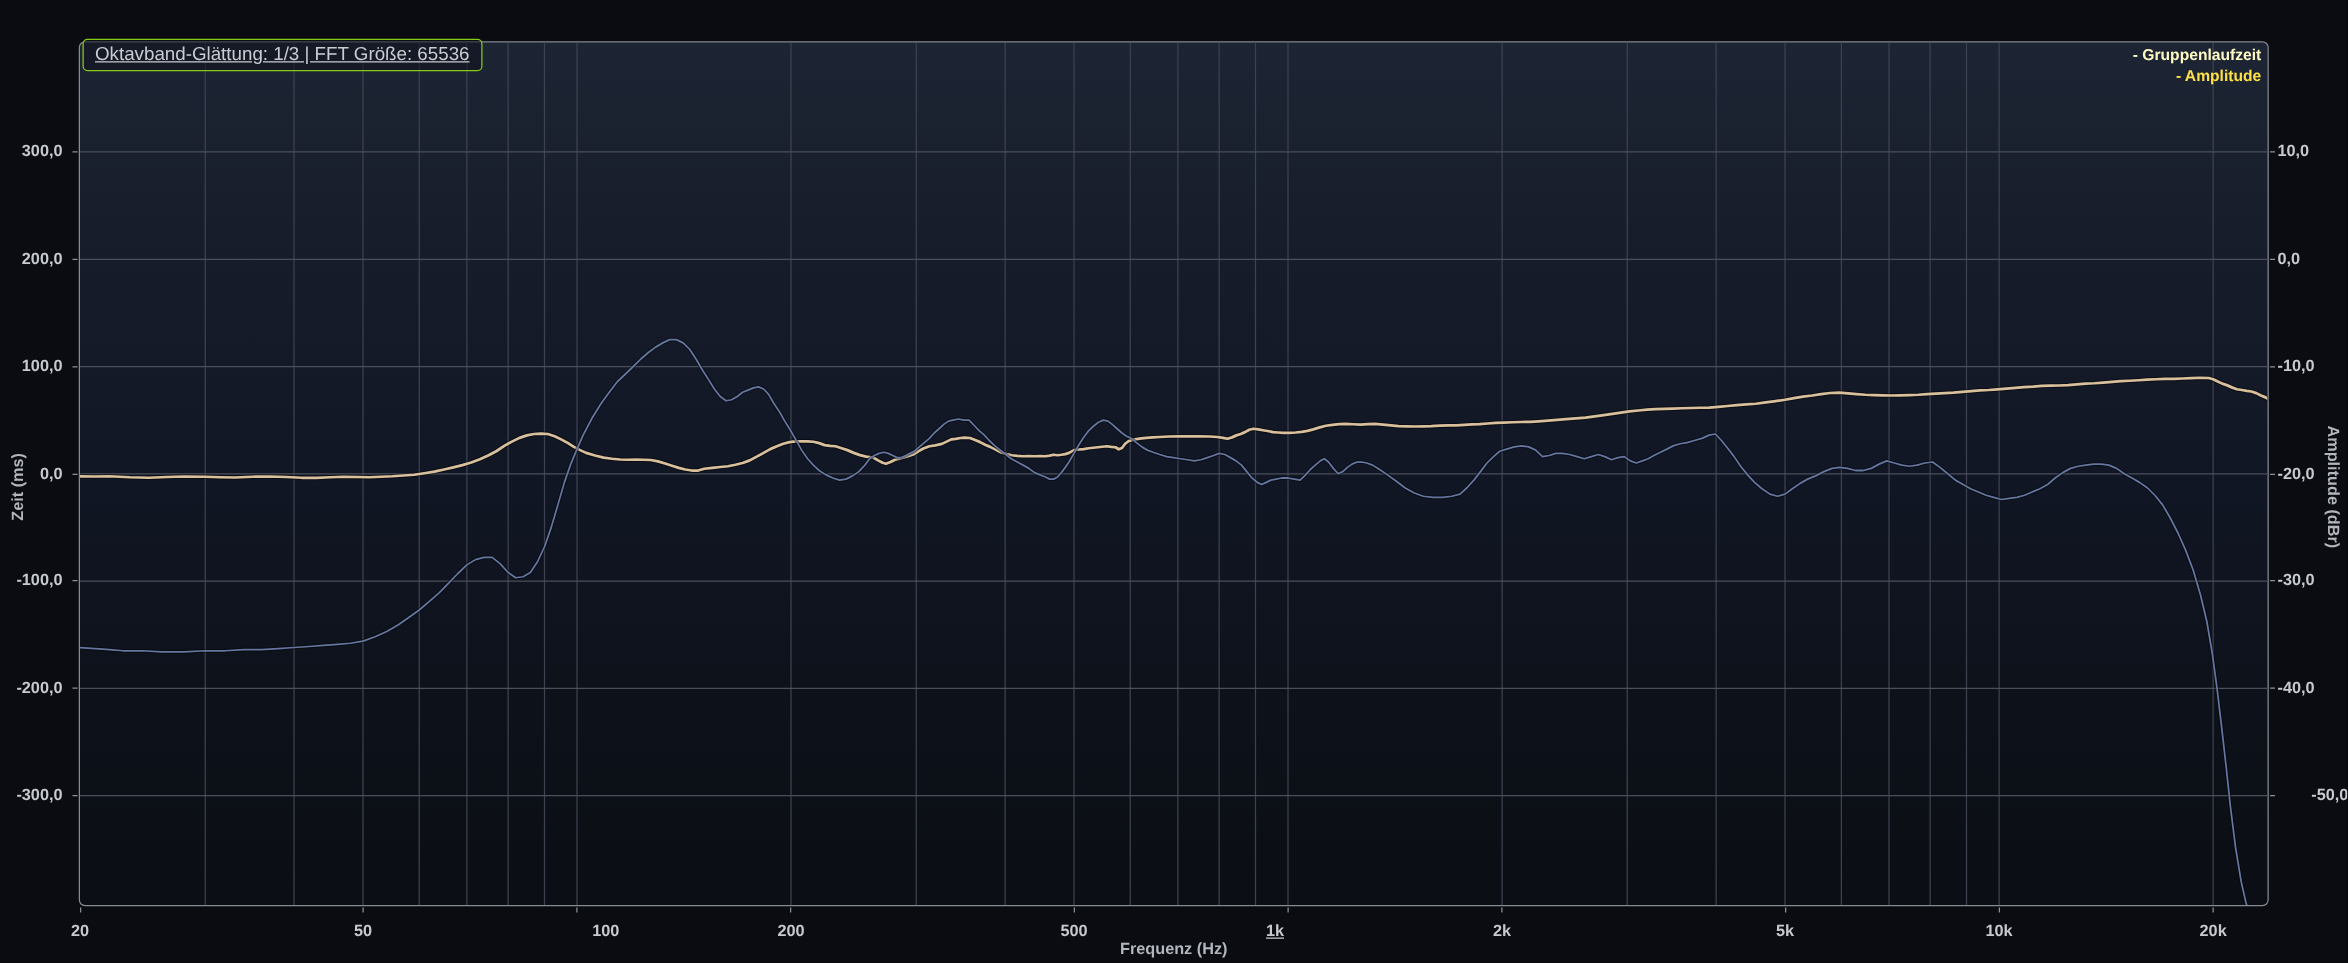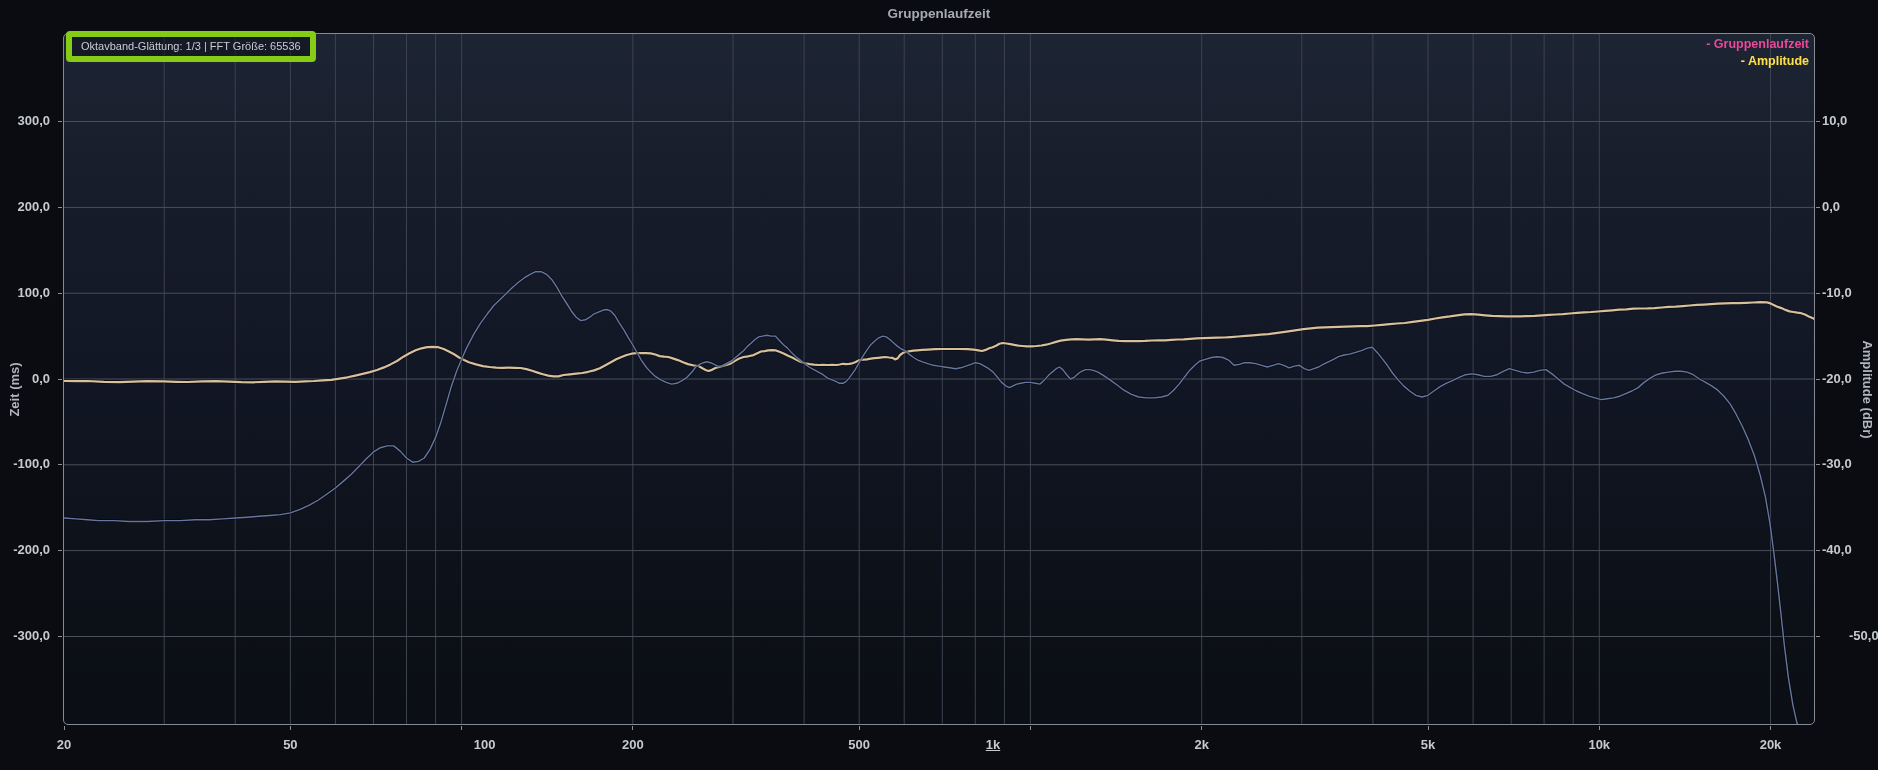--- a/index.html
+++ b/index.html
@@ -5,57 +5,56 @@
   html,body{margin:0;padding:0;background:#07090d;}
   #page{position:relative;width:1878px;height:770px;background:#0a0c11;
         font-family:"Liberation Sans",sans-serif;overflow:hidden;}
   #title{position:absolute;left:63px;top:6px;width:1752px;text-align:center;
          font-size:13.5px;font-weight:bold;color:#a6abb3;}
   #plot{position:absolute;left:63px;top:33px;width:1752px;height:692px;
         border:1px solid #868b93;border-radius:5px;box-sizing:border-box;overflow:hidden;
         background:linear-gradient(180deg,#1d2433 0%,#161c29 26%,#111624 52%,#0d1119 78%,#0b0e14 100%);}
   #curves{position:absolute;left:0;top:0;}
   #smoothing-box{position:absolute;left:66px;top:31px;padding:3px 9px 4px 9px;
-        font-size:11px;color:#c9ccd1;border:6px solid #84cc16;border-radius:4px;
-        background:rgba(16,19,28,0.55);white-space:nowrap;}
+        font-size:15px;color:#c9ccd1;border:1px solid #84cc16;border-radius:4px;
+        background:rgba(16,19,28,0.55);white-space:nowrap;text-decoration:underline;}
   #legend{position:absolute;right:69px;top:36px;text-align:right;font-size:12.5px;
         font-weight:bold;line-height:17px;}
   .ticklabel{position:absolute;font-size:13px;font-weight:bold;color:#c6c9ce;white-space:nowrap;text-align:right;}
   .yl{left:0;width:50px;text-align:right;}
   .yr{left:1822px;text-align:right;}
   .xt{top:737px;transform:translateX(-50%);}
   .tickmark{position:absolute;background:#8a8f96;}
   .axis-title{position:absolute;font-size:13px;font-weight:bold;color:#b2b6bd;white-space:nowrap;}
   #xaxis-title{left:63px;top:751px;width:1752px;text-align:center;}
   #yleft-title{left:-26px;top:382px;width:80px;text-align:center;transform:rotate(-90deg);}
   #yright-title{left:1812px;top:382px;width:110px;text-align:center;transform:rotate(90deg);transform-origin:center;}
 </style>
 </head>
 <body>
 
 <div id="page">
-  <div id="title">Gruppenlaufzeit</div>
 
   <div id="plot">
     <svg id="curves" width="1750" height="690" viewBox="0 0 1750 690">
         <path d="M100.2 0V690M171.2 0V690M226.4 0V690M271.4 0V690M309.5 0V690M342.5 0V690M371.6 0V690M397.6 0V690M568.8 0V690M669.0 0V690M740.1 0V690M795.2 0V690M840.2 0V690M878.3 0V690M911.3 0V690M940.4 0V690M966.4 0V690M1137.7 0V690M1237.8 0V690M1308.9 0V690M1364.0 0V690M1409.1 0V690M1447.2 0V690M1480.1 0V690M1509.2 0V690M1535.3 0V690M1706.5 0V690" fill="none" stroke="#3d4250" stroke-width="1" stroke-linejoin="round" stroke-linecap="round"></path>
         <path d="M0 87.5H1750M0 173.4H1750M0 259.2H1750M0 345.0H1750M0 430.8H1750M0 516.6H1750M0 602.5H1750" fill="none" stroke="#4a4f5a" stroke-width="1" stroke-linejoin="round" stroke-linecap="round"></path>
         <path d="M0.0 347.0L12.1 347.2L23.5 347.0L39.8 347.8L55.1 348.2L69.5 347.6L83.1 347.2L100.2 347.4L112.2 347.8L123.7 348.0L138.2 347.4L152.0 347.2L165.0 347.6L177.3 348.2L189.1 348.3L200.3 347.8L211.1 347.4L221.4 347.6L231.3 347.8L240.8 347.4L249.9 347.0L258.7 346.4L267.3 345.8L275.5 344.6L283.5 343.3L291.2 341.6L298.7 339.9L305.9 338.1L313.0 336.0L319.9 333.4L326.5 330.4L333.0 327.0L339.4 322.7L345.5 319.3L351.6 316.3L357.5 314.3L363.2 313.2L368.8 312.9L374.3 313.2L379.7 315.0L384.9 317.5L390.1 320.3L395.1 323.5L400.1 326.1L404.9 328.3L412.0 330.4L418.9 332.1L425.6 333.0L432.1 333.6L438.5 333.8L444.7 333.7L450.7 333.8L456.6 334.0L462.4 335.1L468.1 336.8L473.6 338.6L479.0 340.3L484.2 341.6L489.4 342.4L494.5 342.4L499.4 341.0L505.9 340.3L512.2 339.6L518.3 339.0L524.3 337.8L530.1 336.4L535.8 334.3L541.4 331.3L546.9 328.3L552.2 325.3L557.5 323.0L562.6 321.0L567.6 319.7L572.5 319.1L577.3 319.1L582.1 319.1L586.7 319.4L591.3 320.5L595.7 322.1L600.1 322.7L604.4 323.0L608.7 324.4L613.9 326.1L619.0 328.3L624.0 330.1L628.9 331.3L634.6 332.0L638.4 334.3L642.1 336.2L644.8 337.0L648.4 335.6L652.0 333.8L655.5 333.0L658.9 332.0L662.3 331.0L666.5 329.6L670.6 327.0L674.7 324.8L679.5 323.0L684.2 322.3L689.5 321.1L693.3 319.3L697.0 317.5L700.6 317.1L704.2 316.4L707.8 316.1L712.0 316.4L716.1 318.0L720.1 319.7L724.1 321.8L728.1 323.5L732.5 325.7L737.0 328.0L741.3 329.3L745.6 330.2L749.8 330.7L754.5 331.0L759.1 330.8L763.6 331.0L768.1 330.8L772.4 331.0L775.7 330.5L778.9 329.8L782.0 330.2L785.1 329.8L788.2 329.3L791.2 328.3L795.2 326.1L799.1 325.6L803.0 325.3L806.8 324.6L810.5 324.2L814.2 323.8L817.8 323.4L821.4 323.0L825.0 323.5L828.4 323.8L831.0 325.4L833.6 324.4L836.1 321.0L839.0 318.8L841.9 317.9L845.1 317.3L849.1 316.7L853.1 316.3L858.1 315.9L863.8 315.6L871.2 315.2L878.3 315.0L887.0 315.0L895.4 315.0L903.5 315.2L909.8 315.6L914.4 316.3L918.0 317.0L921.6 315.9L925.1 314.3L928.6 313.2L932.0 311.7L935.4 309.8L938.8 309.0L942.6 309.5L946.4 310.2L950.1 310.8L954.3 311.7L958.4 312.0L962.7 312.3L967.7 312.3L972.5 312.0L977.3 311.5L982.0 310.7L986.6 309.5L991.1 308.1L996.6 306.6L1002.0 305.9L1007.3 305.3L1012.5 305.1L1018.6 305.4L1024.5 305.7L1030.3 305.3L1036.0 305.1L1042.4 305.7L1048.7 306.3L1054.8 306.9L1061.6 307.1L1068.2 307.2L1074.7 307.1L1081.0 306.9L1087.9 306.5L1094.6 306.3L1101.1 306.3L1107.5 305.9L1113.7 305.5L1119.7 305.3L1126.3 304.8L1132.7 304.3L1138.9 304.1L1146.2 303.8L1153.2 303.6L1160.1 303.5L1166.8 303.1L1174.3 302.5L1181.7 301.9L1188.8 301.3L1196.7 300.7L1204.4 300.1L1211.8 299.1L1219.0 298.1L1226.0 297.1L1232.8 296.1L1239.5 295.1L1246.7 294.4L1253.8 293.7L1260.6 293.3L1267.3 293.1L1274.5 292.9L1281.5 292.6L1289.0 292.4L1296.2 292.2L1303.3 292.1L1310.8 291.5L1318.0 290.8L1325.6 290.1L1333.0 289.5L1340.7 289.0L1348.7 287.9L1356.5 286.9L1364.0 285.8L1371.3 284.5L1378.4 283.3L1385.8 282.4L1392.9 281.3L1400.3 280.4L1407.4 280.1L1414.4 280.7L1421.1 281.3L1428.1 281.8L1435.2 282.1L1442.2 282.3L1449.3 282.4L1456.5 282.3L1463.5 282.1L1470.7 281.8L1477.7 281.3L1484.7 280.9L1491.9 280.5L1498.9 280.1L1505.9 279.5L1513.1 278.9L1520.0 278.3L1527.0 278.0L1534.0 277.5L1541.1 276.9L1548.3 276.3L1555.2 275.7L1562.4 275.3L1569.4 274.7L1576.4 274.5L1583.4 274.4L1590.4 274.1L1597.6 273.5L1604.6 272.9L1611.6 272.6L1618.7 272.1L1625.7 271.5L1632.8 270.9L1639.8 270.6L1646.9 270.2L1653.8 269.7L1660.9 269.4L1668.0 269.1L1674.9 269.1L1682.0 268.8L1689.0 268.5L1696.0 268.2L1703.0 268.4L1706.5 269.4L1710.2 271.2L1713.8 272.9L1717.4 274.1L1721.5 275.9L1725.5 277.4L1729.5 278.0L1733.4 278.7L1737.2 279.2L1741.0 280.5L1744.8 282.4L1748.4 283.9L1750.0 284.9" fill="none" stroke="rgba(0,0,0,0.45)" stroke-width="3.8000000000000003" stroke-linejoin="round" stroke-linecap="round"></path>
         <path d="M0.0 347.0L12.1 347.2L23.5 347.0L39.8 347.8L55.1 348.2L69.5 347.6L83.1 347.2L100.2 347.4L112.2 347.8L123.7 348.0L138.2 347.4L152.0 347.2L165.0 347.6L177.3 348.2L189.1 348.3L200.3 347.8L211.1 347.4L221.4 347.6L231.3 347.8L240.8 347.4L249.9 347.0L258.7 346.4L267.3 345.8L275.5 344.6L283.5 343.3L291.2 341.6L298.7 339.9L305.9 338.1L313.0 336.0L319.9 333.4L326.5 330.4L333.0 327.0L339.4 322.7L345.5 319.3L351.6 316.3L357.5 314.3L363.2 313.2L368.8 312.9L374.3 313.2L379.7 315.0L384.9 317.5L390.1 320.3L395.1 323.5L400.1 326.1L404.9 328.3L412.0 330.4L418.9 332.1L425.6 333.0L432.1 333.6L438.5 333.8L444.7 333.7L450.7 333.8L456.6 334.0L462.4 335.1L468.1 336.8L473.6 338.6L479.0 340.3L484.2 341.6L489.4 342.4L494.5 342.4L499.4 341.0L505.9 340.3L512.2 339.6L518.3 339.0L524.3 337.8L530.1 336.4L535.8 334.3L541.4 331.3L546.9 328.3L552.2 325.3L557.5 323.0L562.6 321.0L567.6 319.7L572.5 319.1L577.3 319.1L582.1 319.1L586.7 319.4L591.3 320.5L595.7 322.1L600.1 322.7L604.4 323.0L608.7 324.4L613.9 326.1L619.0 328.3L624.0 330.1L628.9 331.3L634.6 332.0L638.4 334.3L642.1 336.2L644.8 337.0L648.4 335.6L652.0 333.8L655.5 333.0L658.9 332.0L662.3 331.0L666.5 329.6L670.6 327.0L674.7 324.8L679.5 323.0L684.2 322.3L689.5 321.1L693.3 319.3L697.0 317.5L700.6 317.1L704.2 316.4L707.8 316.1L712.0 316.4L716.1 318.0L720.1 319.7L724.1 321.8L728.1 323.5L732.5 325.7L737.0 328.0L741.3 329.3L745.6 330.2L749.8 330.7L754.5 331.0L759.1 330.8L763.6 331.0L768.1 330.8L772.4 331.0L775.7 330.5L778.9 329.8L782.0 330.2L785.1 329.8L788.2 329.3L791.2 328.3L795.2 326.1L799.1 325.6L803.0 325.3L806.8 324.6L810.5 324.2L814.2 323.8L817.8 323.4L821.4 323.0L825.0 323.5L828.4 323.8L831.0 325.4L833.6 324.4L836.1 321.0L839.0 318.8L841.9 317.9L845.1 317.3L849.1 316.7L853.1 316.3L858.1 315.9L863.8 315.6L871.2 315.2L878.3 315.0L887.0 315.0L895.4 315.0L903.5 315.2L909.8 315.6L914.4 316.3L918.0 317.0L921.6 315.9L925.1 314.3L928.6 313.2L932.0 311.7L935.4 309.8L938.8 309.0L942.6 309.5L946.4 310.2L950.1 310.8L954.3 311.7L958.4 312.0L962.7 312.3L967.7 312.3L972.5 312.0L977.3 311.5L982.0 310.7L986.6 309.5L991.1 308.1L996.6 306.6L1002.0 305.9L1007.3 305.3L1012.5 305.1L1018.6 305.4L1024.5 305.7L1030.3 305.3L1036.0 305.1L1042.4 305.7L1048.7 306.3L1054.8 306.9L1061.6 307.1L1068.2 307.2L1074.7 307.1L1081.0 306.9L1087.9 306.5L1094.6 306.3L1101.1 306.3L1107.5 305.9L1113.7 305.5L1119.7 305.3L1126.3 304.8L1132.7 304.3L1138.9 304.1L1146.2 303.8L1153.2 303.6L1160.1 303.5L1166.8 303.1L1174.3 302.5L1181.7 301.9L1188.8 301.3L1196.7 300.7L1204.4 300.1L1211.8 299.1L1219.0 298.1L1226.0 297.1L1232.8 296.1L1239.5 295.1L1246.7 294.4L1253.8 293.7L1260.6 293.3L1267.3 293.1L1274.5 292.9L1281.5 292.6L1289.0 292.4L1296.2 292.2L1303.3 292.1L1310.8 291.5L1318.0 290.8L1325.6 290.1L1333.0 289.5L1340.7 289.0L1348.7 287.9L1356.5 286.9L1364.0 285.8L1371.3 284.5L1378.4 283.3L1385.8 282.4L1392.9 281.3L1400.3 280.4L1407.4 280.1L1414.4 280.7L1421.1 281.3L1428.1 281.8L1435.2 282.1L1442.2 282.3L1449.3 282.4L1456.5 282.3L1463.5 282.1L1470.7 281.8L1477.7 281.3L1484.7 280.9L1491.9 280.5L1498.9 280.1L1505.9 279.5L1513.1 278.9L1520.0 278.3L1527.0 278.0L1534.0 277.5L1541.1 276.9L1548.3 276.3L1555.2 275.7L1562.4 275.3L1569.4 274.7L1576.4 274.5L1583.4 274.4L1590.4 274.1L1597.6 273.5L1604.6 272.9L1611.6 272.6L1618.7 272.1L1625.7 271.5L1632.8 270.9L1639.8 270.6L1646.9 270.2L1653.8 269.7L1660.9 269.4L1668.0 269.1L1674.9 269.1L1682.0 268.8L1689.0 268.5L1696.0 268.2L1703.0 268.4L1706.5 269.4L1710.2 271.2L1713.8 272.9L1717.4 274.1L1721.5 275.9L1725.5 277.4L1729.5 278.0L1733.4 278.7L1737.2 279.2L1741.0 280.5L1744.8 282.4L1748.4 283.9L1750.0 284.9" fill="none" stroke="#d9c09d" stroke-width="2.2" stroke-linejoin="round" stroke-linecap="round"></path>
         <path d="M0.0 484.0L12.1 484.9L23.5 485.7L34.5 486.6L50.1 486.6L64.8 487.5L83.1 487.5L100.2 486.6L116.1 486.6L131.1 485.7L145.2 485.7L158.6 484.9L171.2 484.0L183.3 483.2L194.8 482.3L205.8 481.5L216.3 480.6L226.4 478.9L236.1 475.4L245.4 471.2L254.4 466.0L263.0 460.0L271.4 454.0L279.5 447.1L287.3 440.3L294.9 432.5L302.3 424.8L309.5 417.9L316.4 413.7L323.2 411.9L329.8 411.9L336.2 417.1L342.5 424.0L348.6 428.2L354.5 427.4L360.3 424.0L366.0 415.4L371.6 403.4L377.0 387.9L382.3 369.9L387.5 351.9L392.6 337.3L397.6 325.3L402.5 314.1L409.7 300.4L416.6 289.2L423.4 279.8L430.0 271.2L436.4 265.2L442.6 259.2L448.7 253.2L454.7 248.0L460.5 243.7L466.2 240.3L471.7 237.7L477.2 237.7L482.5 240.3L487.7 245.4L492.8 253.2L497.8 261.8L502.7 269.5L507.5 277.2L512.2 283.2L516.8 286.6L521.3 285.8L525.8 283.2L530.1 279.8L534.4 278.1L538.7 276.3L542.8 275.5L546.9 277.2L550.9 281.5L554.9 288.4L560.0 296.1L563.8 302.9L567.6 309.0L572.5 317.5L577.3 326.1L582.1 333.0L586.7 338.1L591.3 342.4L596.8 345.9L602.3 348.4L607.6 350.1L612.8 349.3L618.0 346.7L623.0 343.3L627.9 338.1L631.7 333.0L635.5 330.4L639.3 328.7L643.0 327.8L646.6 328.7L650.2 330.4L653.7 332.1L657.2 332.1L660.6 330.4L664.0 328.7L667.4 327.0L671.5 323.5L675.5 320.1L679.5 316.7L683.4 312.4L687.3 309.0L691.0 305.5L694.8 302.9L698.5 302.1L702.8 301.2L707.1 302.1L711.3 302.1L715.4 306.4L719.5 310.7L723.5 314.1L727.4 318.4L731.9 322.7L736.3 326.1L740.7 329.6L745.0 333.0L749.8 335.6L754.5 338.1L759.1 340.7L763.6 344.1L768.1 345.9L772.4 347.6L775.7 349.3L778.9 349.3L782.0 347.6L785.1 344.1L788.2 339.9L791.2 335.6L795.2 328.7L799.1 321.8L803.0 315.8L806.8 310.7L810.5 307.2L814.7 303.8L818.7 302.1L822.3 302.9L825.8 305.5L829.7 309.0L833.6 312.4L837.3 315.0L841.1 316.7L845.1 320.1L849.5 323.5L853.9 326.1L858.5 327.8L863.8 329.6L869.3 331.3L874.8 332.1L880.4 333.0L886.0 333.8L891.4 334.7L896.7 333.8L901.9 332.1L906.9 330.4L911.3 328.7L915.9 329.6L920.4 332.1L924.8 334.7L929.2 338.1L933.4 343.3L937.6 348.4L941.8 351.9L945.3 353.6L949.0 351.9L952.7 350.1L956.9 349.3L961.4 348.4L966.4 348.4L971.3 349.3L976.1 350.1L980.4 345.9L984.3 341.6L988.2 338.1L992.2 334.7L995.5 333.0L998.8 335.6L1002.7 340.7L1006.5 345.0L1010.2 343.3L1013.9 339.9L1017.6 337.3L1021.6 335.6L1025.5 335.6L1029.3 336.4L1034.1 338.1L1039.7 341.6L1046.0 345.9L1053.1 351.0L1059.9 356.2L1067.4 360.4L1074.7 363.0L1082.5 363.9L1090.1 363.9L1097.5 363.0L1104.0 361.3L1109.6 356.2L1115.1 350.1L1120.4 343.3L1125.6 336.4L1130.8 331.3L1135.8 327.0L1141.3 325.3L1147.4 323.5L1153.2 322.7L1159.0 323.5L1164.6 326.1L1170.0 331.3L1175.4 330.4L1180.6 328.7L1185.8 328.7L1191.8 329.6L1197.7 331.3L1203.4 333.0L1209.1 331.3L1214.5 329.6L1219.9 331.3L1225.2 333.8L1230.3 332.1L1235.4 331.3L1240.3 334.7L1245.1 336.4L1249.9 334.7L1254.6 333.0L1259.1 330.4L1264.4 327.8L1269.5 325.3L1274.5 322.7L1280.1 321.0L1285.6 320.1L1291.6 318.4L1297.5 316.7L1303.3 314.1L1308.3 313.2L1313.2 318.4L1318.0 324.4L1323.3 331.3L1328.5 339.0L1334.1 345.9L1339.6 351.9L1345.6 357.0L1351.9 361.3L1358.0 363.0L1364.0 361.3L1369.9 357.0L1376.1 352.7L1382.1 349.3L1388.5 346.7L1395.1 343.3L1401.6 340.7L1407.8 339.9L1414.0 340.7L1420.3 342.4L1426.6 342.4L1433.0 340.7L1439.3 337.3L1445.4 334.7L1451.4 336.4L1457.5 338.1L1463.5 339.0L1469.7 338.1L1475.8 336.4L1482.0 335.6L1488.0 339.9L1494.2 345.0L1500.3 350.1L1506.5 353.6L1512.5 357.0L1518.7 359.6L1524.9 362.2L1531.0 363.9L1537.2 365.6L1543.3 364.7L1549.4 363.9L1555.7 362.2L1561.7 359.6L1567.9 357.0L1574.1 353.6L1580.1 348.4L1586.2 344.1L1592.4 340.7L1598.6 339.0L1604.6 338.1L1610.9 337.3L1617.0 337.3L1623.1 338.1L1629.3 340.7L1635.4 345.0L1641.6 348.4L1647.6 351.9L1653.8 356.2L1659.9 362.2L1666.1 369.9L1672.1 380.2L1678.3 392.2L1684.4 405.9L1690.6 422.2L1696.4 442.0L1701.5 463.4L1705.9 489.2L1709.6 516.6L1713.2 546.7L1716.8 578.4L1720.3 611.0L1724.4 643.7L1728.9 671.1L1732.8 688.3L1735.1 695.1" fill="none" stroke="rgba(0,0,0,0.45)" stroke-width="3" stroke-linejoin="round" stroke-linecap="round"></path>
         <path d="M0.0 484.0L12.1 484.9L23.5 485.7L34.5 486.6L50.1 486.6L64.8 487.5L83.1 487.5L100.2 486.6L116.1 486.6L131.1 485.7L145.2 485.7L158.6 484.9L171.2 484.0L183.3 483.2L194.8 482.3L205.8 481.5L216.3 480.6L226.4 478.9L236.1 475.4L245.4 471.2L254.4 466.0L263.0 460.0L271.4 454.0L279.5 447.1L287.3 440.3L294.9 432.5L302.3 424.8L309.5 417.9L316.4 413.7L323.2 411.9L329.8 411.9L336.2 417.1L342.5 424.0L348.6 428.2L354.5 427.4L360.3 424.0L366.0 415.4L371.6 403.4L377.0 387.9L382.3 369.9L387.5 351.9L392.6 337.3L397.6 325.3L402.5 314.1L409.7 300.4L416.6 289.2L423.4 279.8L430.0 271.2L436.4 265.2L442.6 259.2L448.7 253.2L454.7 248.0L460.5 243.7L466.2 240.3L471.7 237.7L477.2 237.7L482.5 240.3L487.7 245.4L492.8 253.2L497.8 261.8L502.7 269.5L507.5 277.2L512.2 283.2L516.8 286.6L521.3 285.8L525.8 283.2L530.1 279.8L534.4 278.1L538.7 276.3L542.8 275.5L546.9 277.2L550.9 281.5L554.9 288.4L560.0 296.1L563.8 302.9L567.6 309.0L572.5 317.5L577.3 326.1L582.1 333.0L586.7 338.1L591.3 342.4L596.8 345.9L602.3 348.4L607.6 350.1L612.8 349.3L618.0 346.7L623.0 343.3L627.9 338.1L631.7 333.0L635.5 330.4L639.3 328.7L643.0 327.8L646.6 328.7L650.2 330.4L653.7 332.1L657.2 332.1L660.6 330.4L664.0 328.7L667.4 327.0L671.5 323.5L675.5 320.1L679.5 316.7L683.4 312.4L687.3 309.0L691.0 305.5L694.8 302.9L698.5 302.1L702.8 301.2L707.1 302.1L711.3 302.1L715.4 306.4L719.5 310.7L723.5 314.1L727.4 318.4L731.9 322.7L736.3 326.1L740.7 329.6L745.0 333.0L749.8 335.6L754.5 338.1L759.1 340.7L763.6 344.1L768.1 345.9L772.4 347.6L775.7 349.3L778.9 349.3L782.0 347.6L785.1 344.1L788.2 339.9L791.2 335.6L795.2 328.7L799.1 321.8L803.0 315.8L806.8 310.7L810.5 307.2L814.7 303.8L818.7 302.1L822.3 302.9L825.8 305.5L829.7 309.0L833.6 312.4L837.3 315.0L841.1 316.7L845.1 320.1L849.5 323.5L853.9 326.1L858.5 327.8L863.8 329.6L869.3 331.3L874.8 332.1L880.4 333.0L886.0 333.8L891.4 334.7L896.7 333.8L901.9 332.1L906.9 330.4L911.3 328.7L915.9 329.6L920.4 332.1L924.8 334.7L929.2 338.1L933.4 343.3L937.6 348.4L941.8 351.9L945.3 353.6L949.0 351.9L952.7 350.1L956.9 349.3L961.4 348.4L966.4 348.4L971.3 349.3L976.1 350.1L980.4 345.9L984.3 341.6L988.2 338.1L992.2 334.7L995.5 333.0L998.8 335.6L1002.7 340.7L1006.5 345.0L1010.2 343.3L1013.9 339.9L1017.6 337.3L1021.6 335.6L1025.5 335.6L1029.3 336.4L1034.1 338.1L1039.7 341.6L1046.0 345.9L1053.1 351.0L1059.9 356.2L1067.4 360.4L1074.7 363.0L1082.5 363.9L1090.1 363.9L1097.5 363.0L1104.0 361.3L1109.6 356.2L1115.1 350.1L1120.4 343.3L1125.6 336.4L1130.8 331.3L1135.8 327.0L1141.3 325.3L1147.4 323.5L1153.2 322.7L1159.0 323.5L1164.6 326.1L1170.0 331.3L1175.4 330.4L1180.6 328.7L1185.8 328.7L1191.8 329.6L1197.7 331.3L1203.4 333.0L1209.1 331.3L1214.5 329.6L1219.9 331.3L1225.2 333.8L1230.3 332.1L1235.4 331.3L1240.3 334.7L1245.1 336.4L1249.9 334.7L1254.6 333.0L1259.1 330.4L1264.4 327.8L1269.5 325.3L1274.5 322.7L1280.1 321.0L1285.6 320.1L1291.6 318.4L1297.5 316.7L1303.3 314.1L1308.3 313.2L1313.2 318.4L1318.0 324.4L1323.3 331.3L1328.5 339.0L1334.1 345.9L1339.6 351.9L1345.6 357.0L1351.9 361.3L1358.0 363.0L1364.0 361.3L1369.9 357.0L1376.1 352.7L1382.1 349.3L1388.5 346.7L1395.1 343.3L1401.6 340.7L1407.8 339.9L1414.0 340.7L1420.3 342.4L1426.6 342.4L1433.0 340.7L1439.3 337.3L1445.4 334.7L1451.4 336.4L1457.5 338.1L1463.5 339.0L1469.7 338.1L1475.8 336.4L1482.0 335.6L1488.0 339.9L1494.2 345.0L1500.3 350.1L1506.5 353.6L1512.5 357.0L1518.7 359.6L1524.9 362.2L1531.0 363.9L1537.2 365.6L1543.3 364.7L1549.4 363.9L1555.7 362.2L1561.7 359.6L1567.9 357.0L1574.1 353.6L1580.1 348.4L1586.2 344.1L1592.4 340.7L1598.6 339.0L1604.6 338.1L1610.9 337.3L1617.0 337.3L1623.1 338.1L1629.3 340.7L1635.4 345.0L1641.6 348.4L1647.6 351.9L1653.8 356.2L1659.9 362.2L1666.1 369.9L1672.1 380.2L1678.3 392.2L1684.4 405.9L1690.6 422.2L1696.4 442.0L1701.5 463.4L1705.9 489.2L1709.6 516.6L1713.2 546.7L1716.8 578.4L1720.3 611.0L1724.4 643.7L1728.9 671.1L1732.8 688.3L1735.1 695.1" fill="none" stroke="#6577a1" stroke-width="1.4" stroke-linejoin="round" stroke-linecap="round"></path>
       </svg>
   </div>
 
   <div id="smoothing-box">
     <span>Oktavband-Glättung: 1/3 | FFT Größe: 65536</span>
   </div>
 
   <div id="legend">
-      <div style="color: #ec4899;">- Gruppenlaufzeit</div>
+      <div style="color: #fef9c3;">- Gruppenlaufzeit</div>
       <div style="color: #fde047;">- Amplitude</div>
     </div>
 
   <div id="yleft-labels">
       <div class="ticklabel yl" style="top: 113.037px;">300,0</div>
       <div class="ticklabel yl" style="top: 198.858px;">200,0</div>
       <div class="ticklabel yl" style="top: 284.679px;">100,0</div>
       <div class="ticklabel yl" style="top: 370.5px;">0,0</div>
       <div class="ticklabel yl" style="top: 456.321px;">-100,0</div>
       <div class="ticklabel yl" style="top: 542.142px;">-200,0</div>
@@ -69,21 +68,21 @@
       <div class="ticklabel yr" style="top: 456.321px;">-30,0</div>
       <div class="ticklabel yr" style="top: 542.142px;">-40,0</div>
       <div class="ticklabel yr" style="top: 627.963px; margin-left: 27px;">-50,0</div>
     </div>
   <div id="x-labels">
       <div class="ticklabel xt" style="left: 64px;">20</div>
       <div class="ticklabel xt" style="left: 290.363px;">50</div>
       <div class="ticklabel xt" style="left: 461.599px; margin-left: 23px;">100</div>
       <div class="ticklabel xt" style="left: 632.836px;">200</div>
       <div class="ticklabel xt" style="left: 859.198px;">500</div>
-      <div class="ticklabel xt" style="left: 993px; text-decoration: underline;">1k</div>
+      <div class="ticklabel xt" style="left: 1020px; text-decoration: underline;">1k</div>
       <div class="ticklabel xt" style="left: 1201.67px;">2k</div>
       <div class="ticklabel xt" style="left: 1428.03px;">5k</div>
       <div class="ticklabel xt" style="left: 1599.27px;">10k</div>
       <div class="ticklabel xt" style="left: 1770.51px;">20k</div>
     </div>
   <div id="tickmarks">
       <div class="tickmark" style="left: 58px; top: 121.037px; width: 4px; height: 1px;"></div>
       <div class="tickmark" style="left: 58px; top: 206.858px; width: 4px; height: 1px;"></div>
       <div class="tickmark" style="left: 58px; top: 292.679px; width: 4px; height: 1px;"></div>
       <div class="tickmark" style="left: 58px; top: 378.5px; width: 4px; height: 1px;"></div>
@@ -102,15 +101,16 @@
       <div class="tickmark" style="left: 461.099px; top: 726px; width: 1px; height: 4px;"></div>
       <div class="tickmark" style="left: 632.336px; top: 726px; width: 1px; height: 4px;"></div>
       <div class="tickmark" style="left: 858.698px; top: 726px; width: 1px; height: 4px;"></div>
       <div class="tickmark" style="left: 1029.94px; top: 726px; width: 1px; height: 4px;"></div>
       <div class="tickmark" style="left: 1201.17px; top: 726px; width: 1px; height: 4px;"></div>
       <div class="tickmark" style="left: 1427.53px; top: 726px; width: 1px; height: 4px;"></div>
       <div class="tickmark" style="left: 1598.77px; top: 726px; width: 1px; height: 4px;"></div>
       <div class="tickmark" style="left: 1770.01px; top: 726px; width: 1px; height: 4px;"></div>
     </div>
 
+  <div id="xaxis-title" class="axis-title">Frequenz (Hz)</div>
   <div id="yleft-title" class="axis-title">Zeit (ms)</div>
   <div id="yright-title" class="axis-title">Amplitude (dBr)</div>
 </div>
 
 </body></html>

